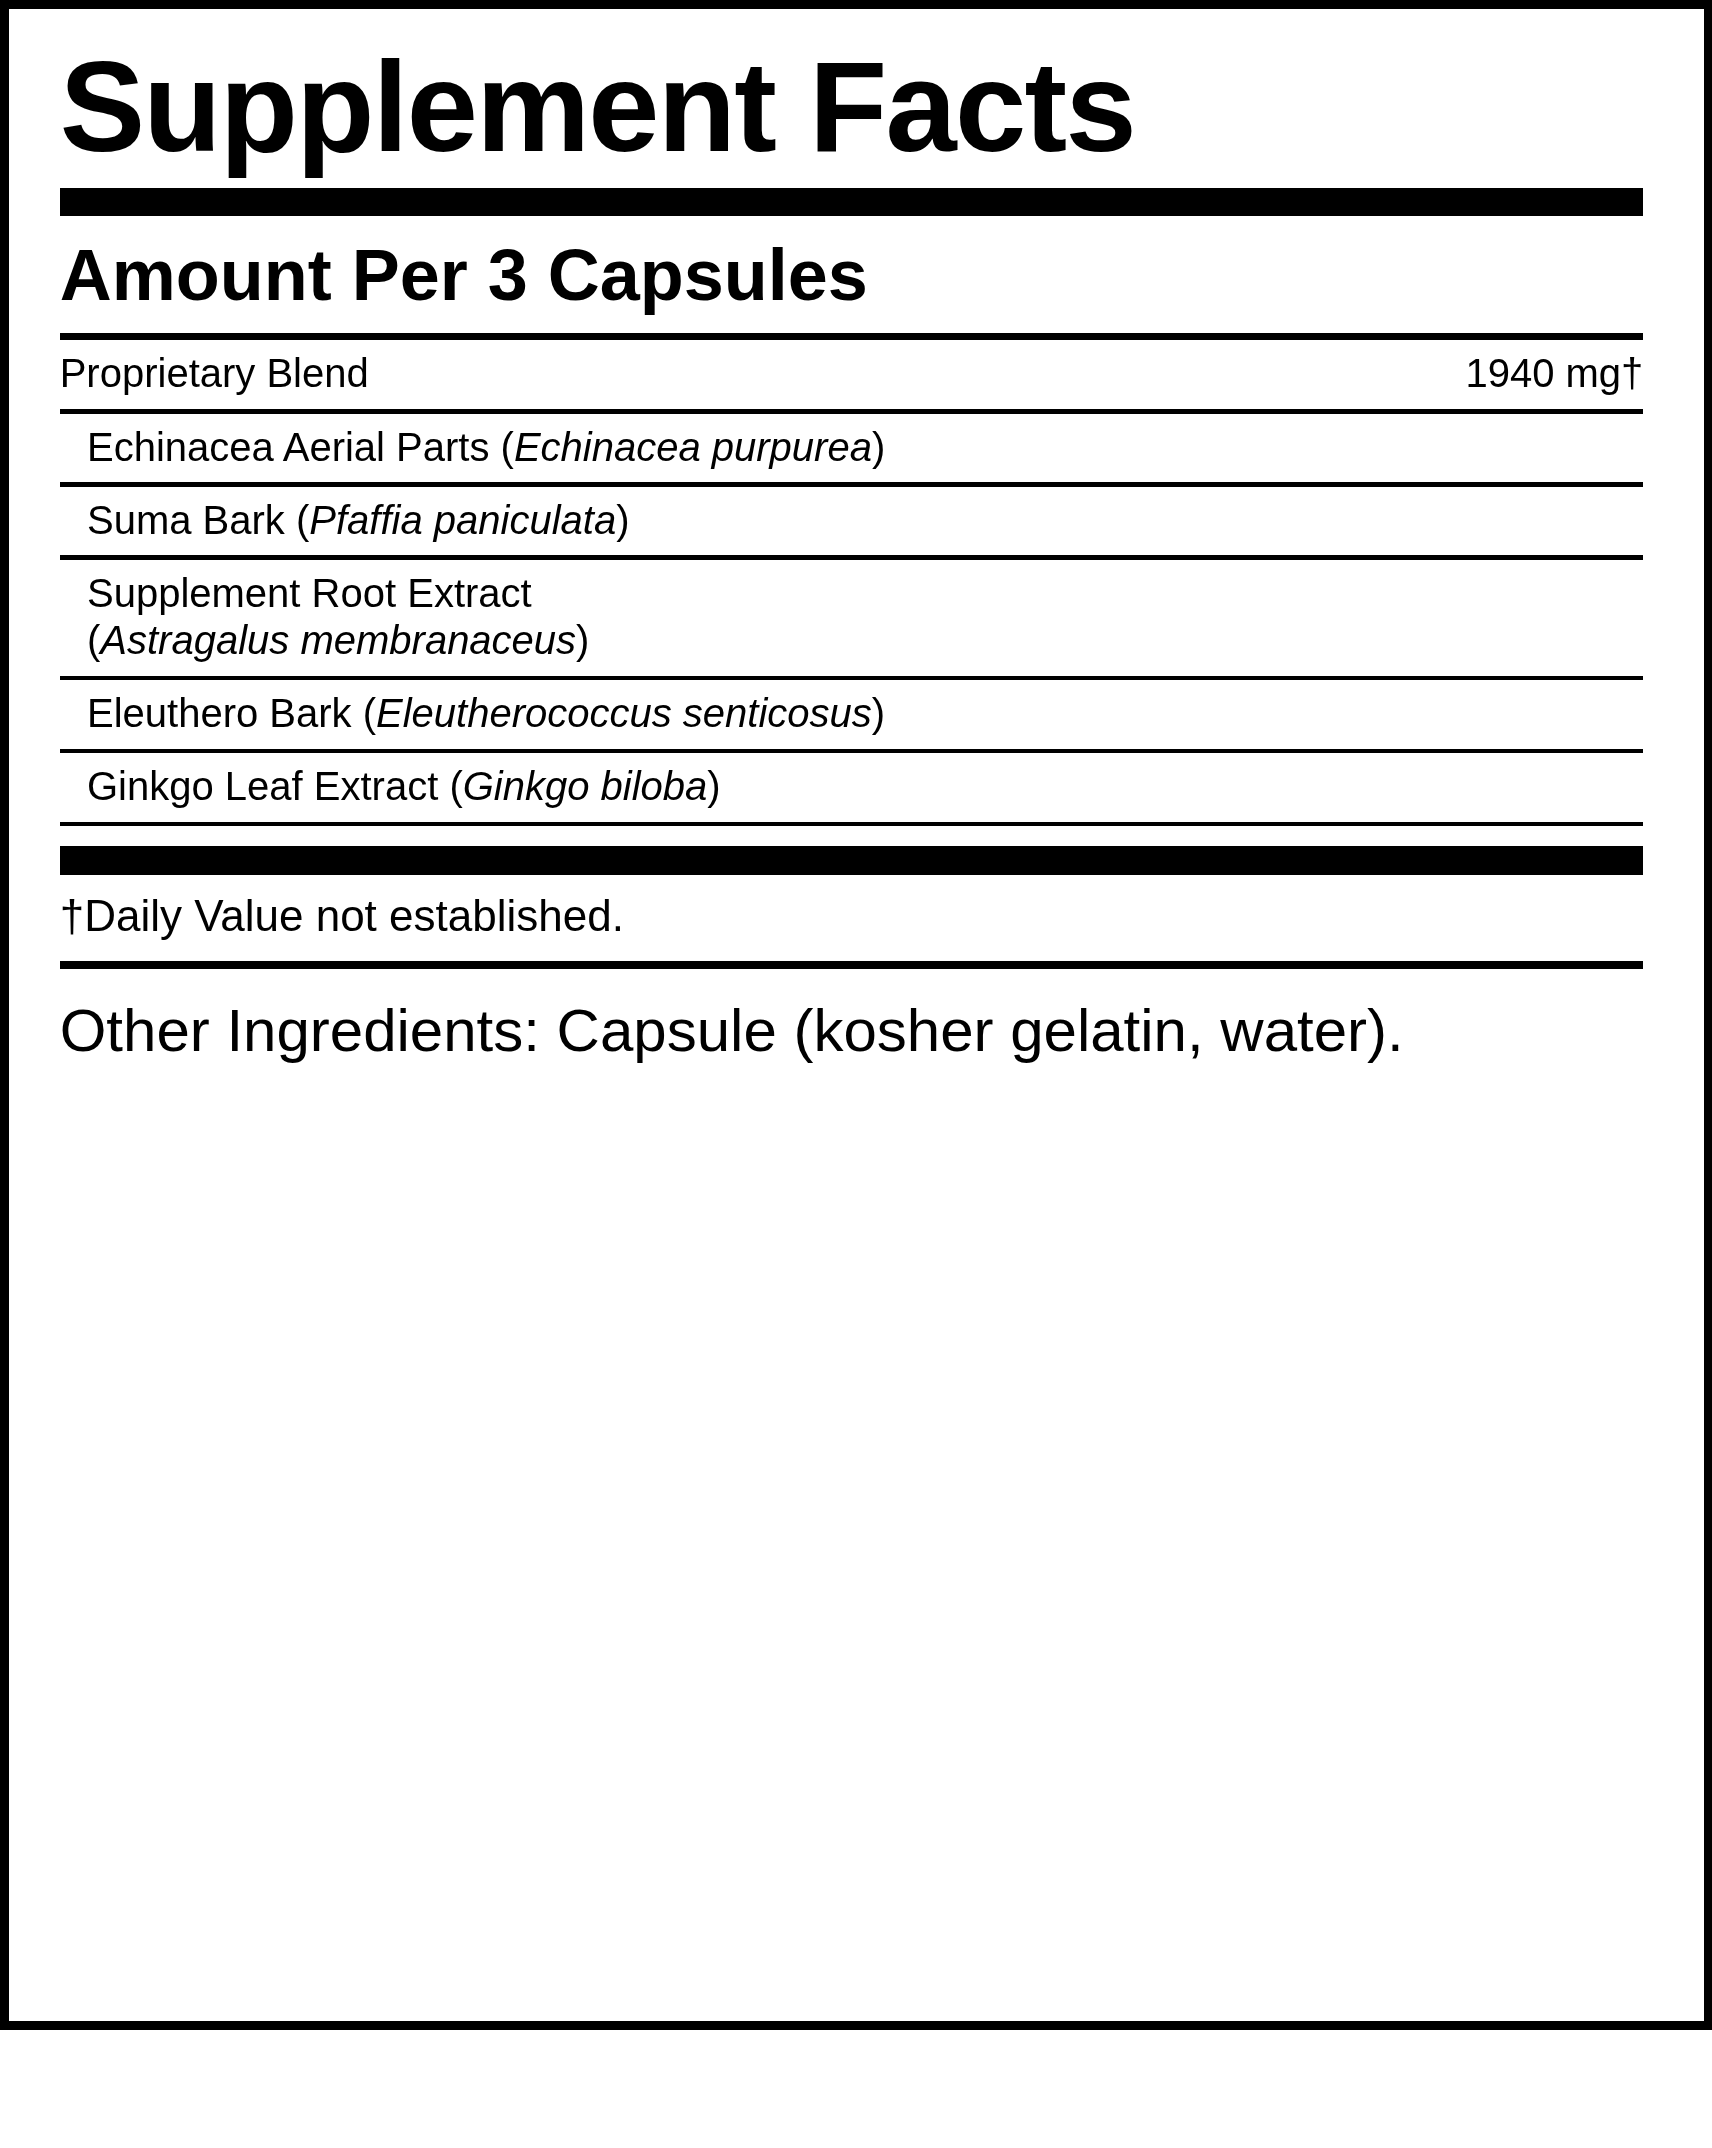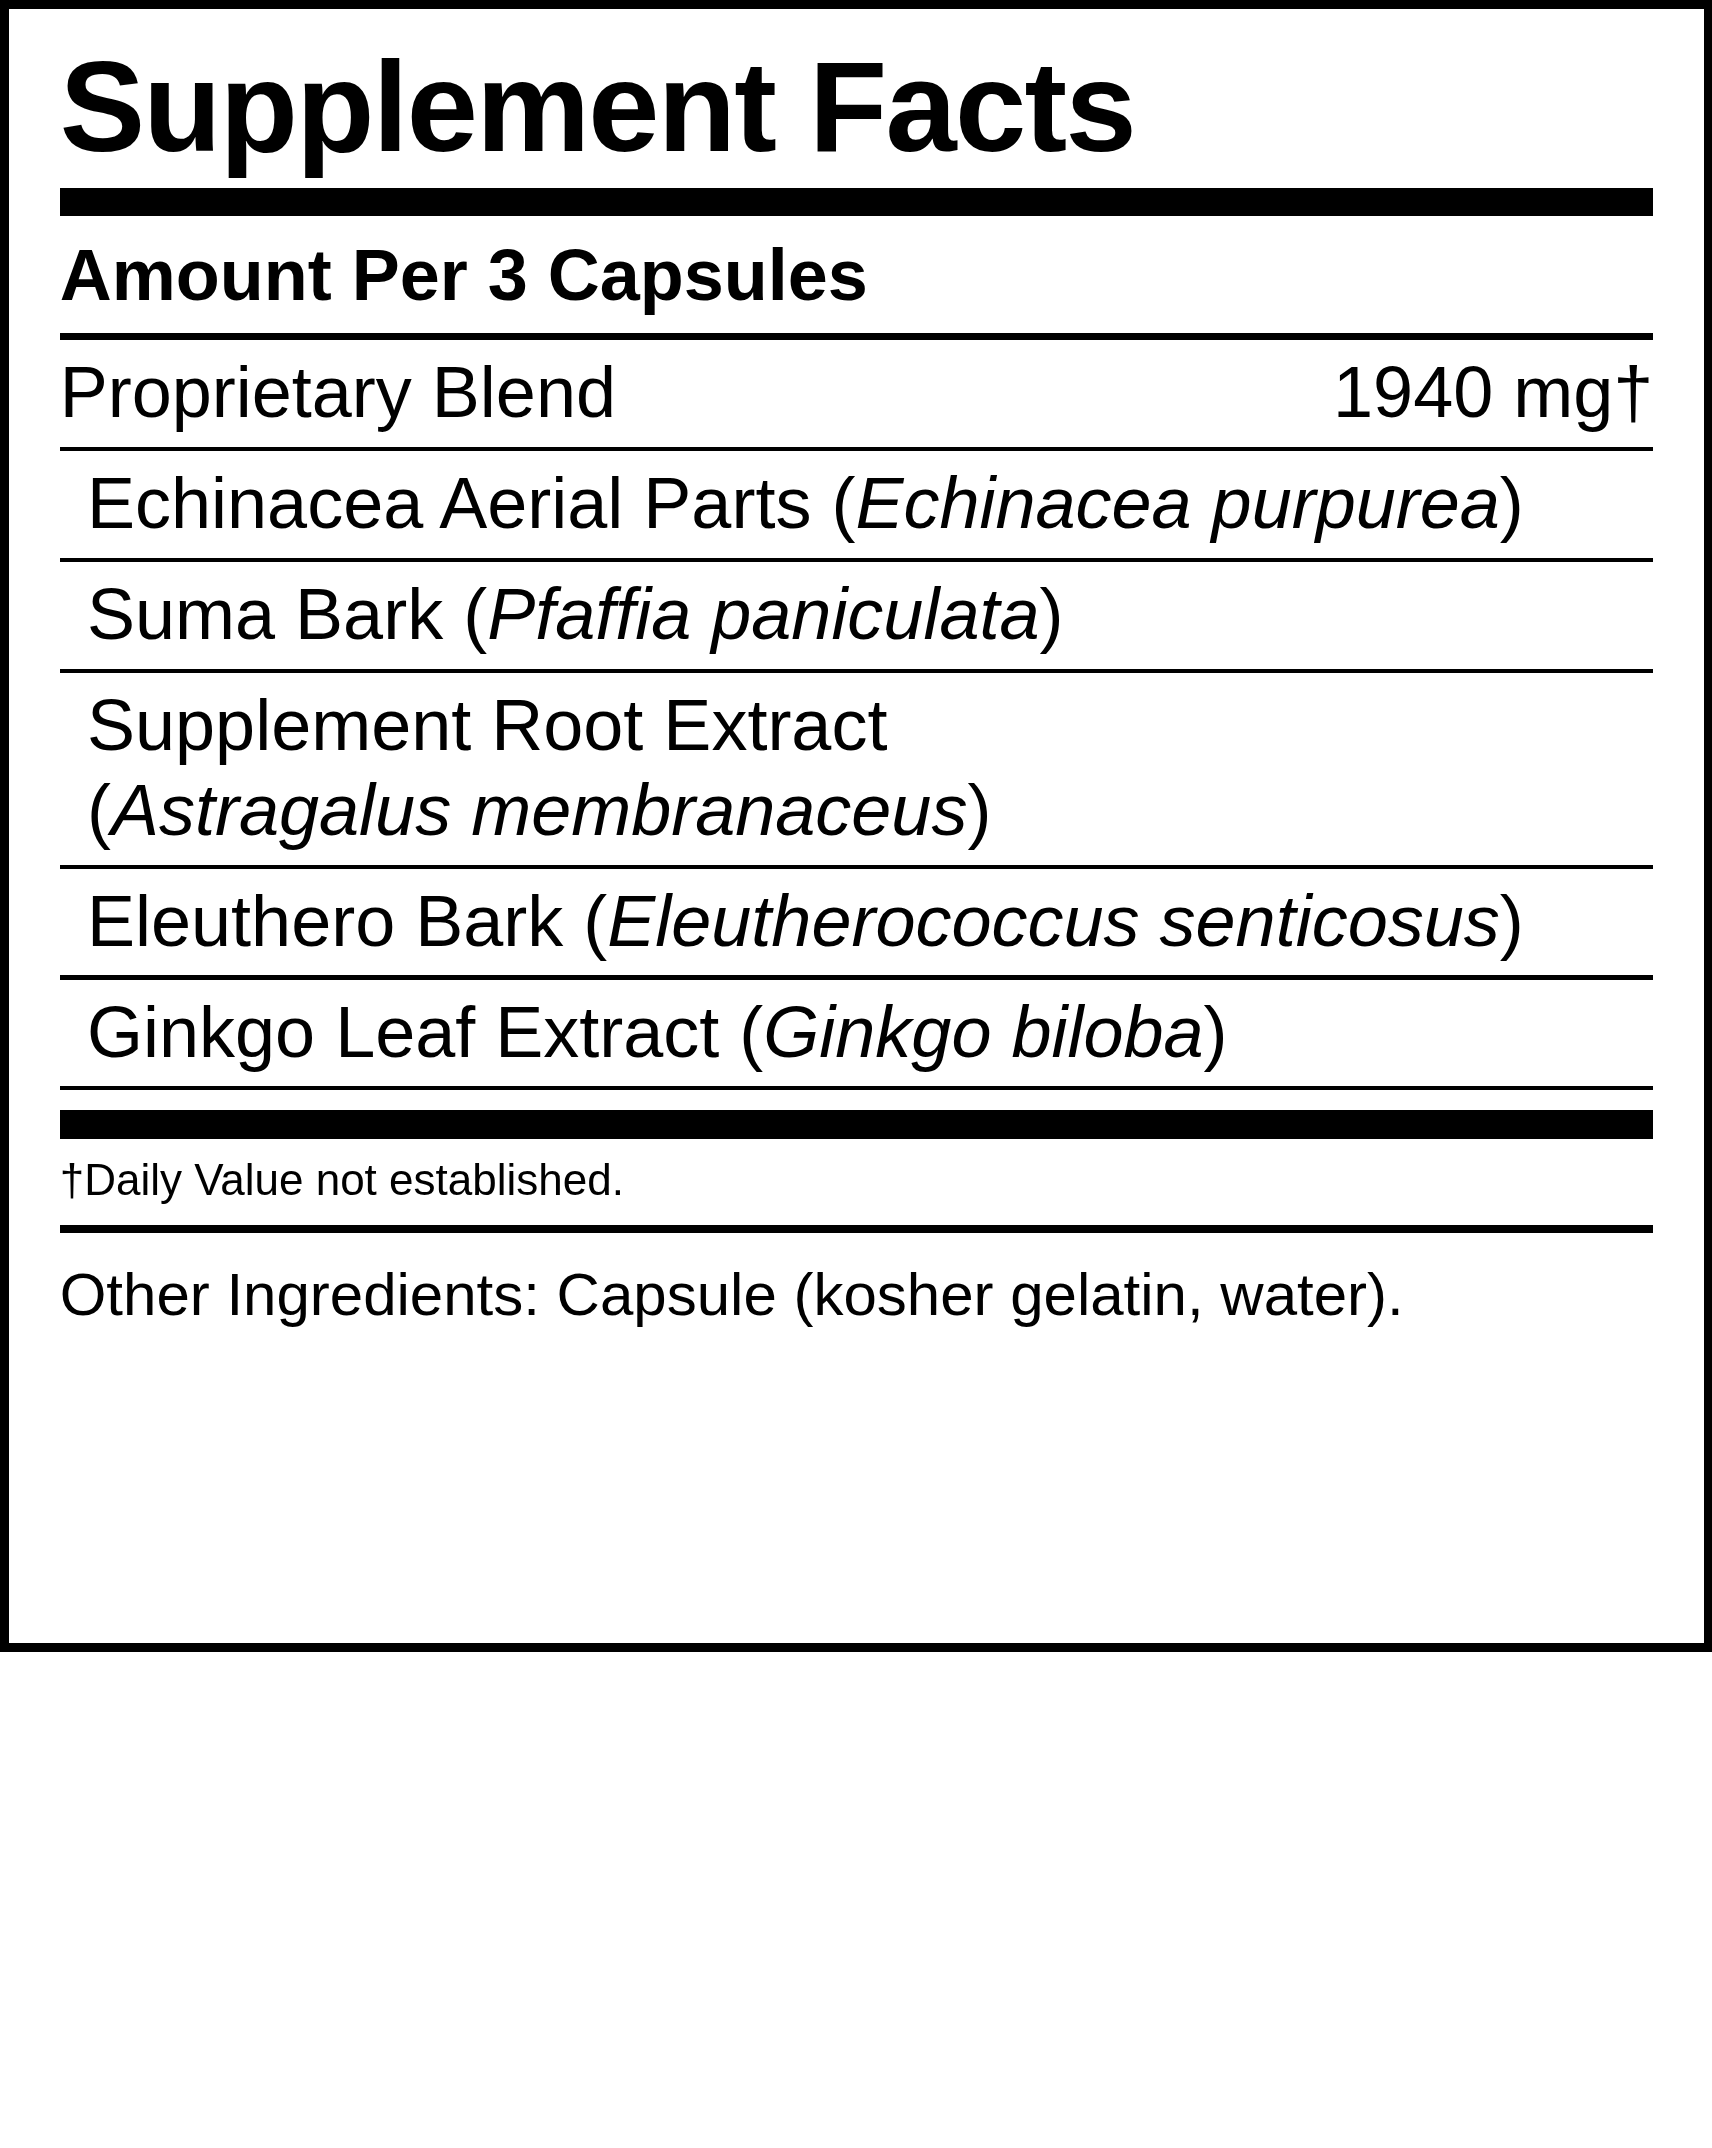--- a/index.html
+++ b/index.html
@@ -11,23 +11,23 @@
     width: 1713px;
     height: 2148px;
     font-family: "Liberation Sans", sans-serif;
     color: #000000;
     -webkit-font-smoothing: antialiased;
   }
 
   .panel {
     box-sizing: border-box;
     width: 1713px;
-    height: 1652px;
+    height: 2030px;
     border: 9.2px solid #000000;
-    padding: 22px 39px 0 39px;
+    padding: 22px 49px 0 39px;
     background: #ffffff;
     position: relative;
   }
 
   .title {
     font-size: 128px;
     font-weight: bold;
     line-height: 1.08;
     letter-spacing: -1.7px;
     margin: 6.7px 0 0 11.7px;
@@ -61,21 +61,21 @@
 
   .amount-per {
     font-size: 72px;
     font-weight: bold;
     line-height: 1.25;
     margin: 13.4px 0 13.4px 11.7px;
   }
 
   .row {
     padding: 10px 11.7px 11.7px 11.7px;
-    font-size: 72px;
+    font-size: 40px;
     line-height: 1.18;
     display: flex;
     justify-content: space-between;
     align-items: flex-start;
     gap: 17px;
   }
   .row .label {
     flex: 1 1 auto;
   }
   .row .amount {

